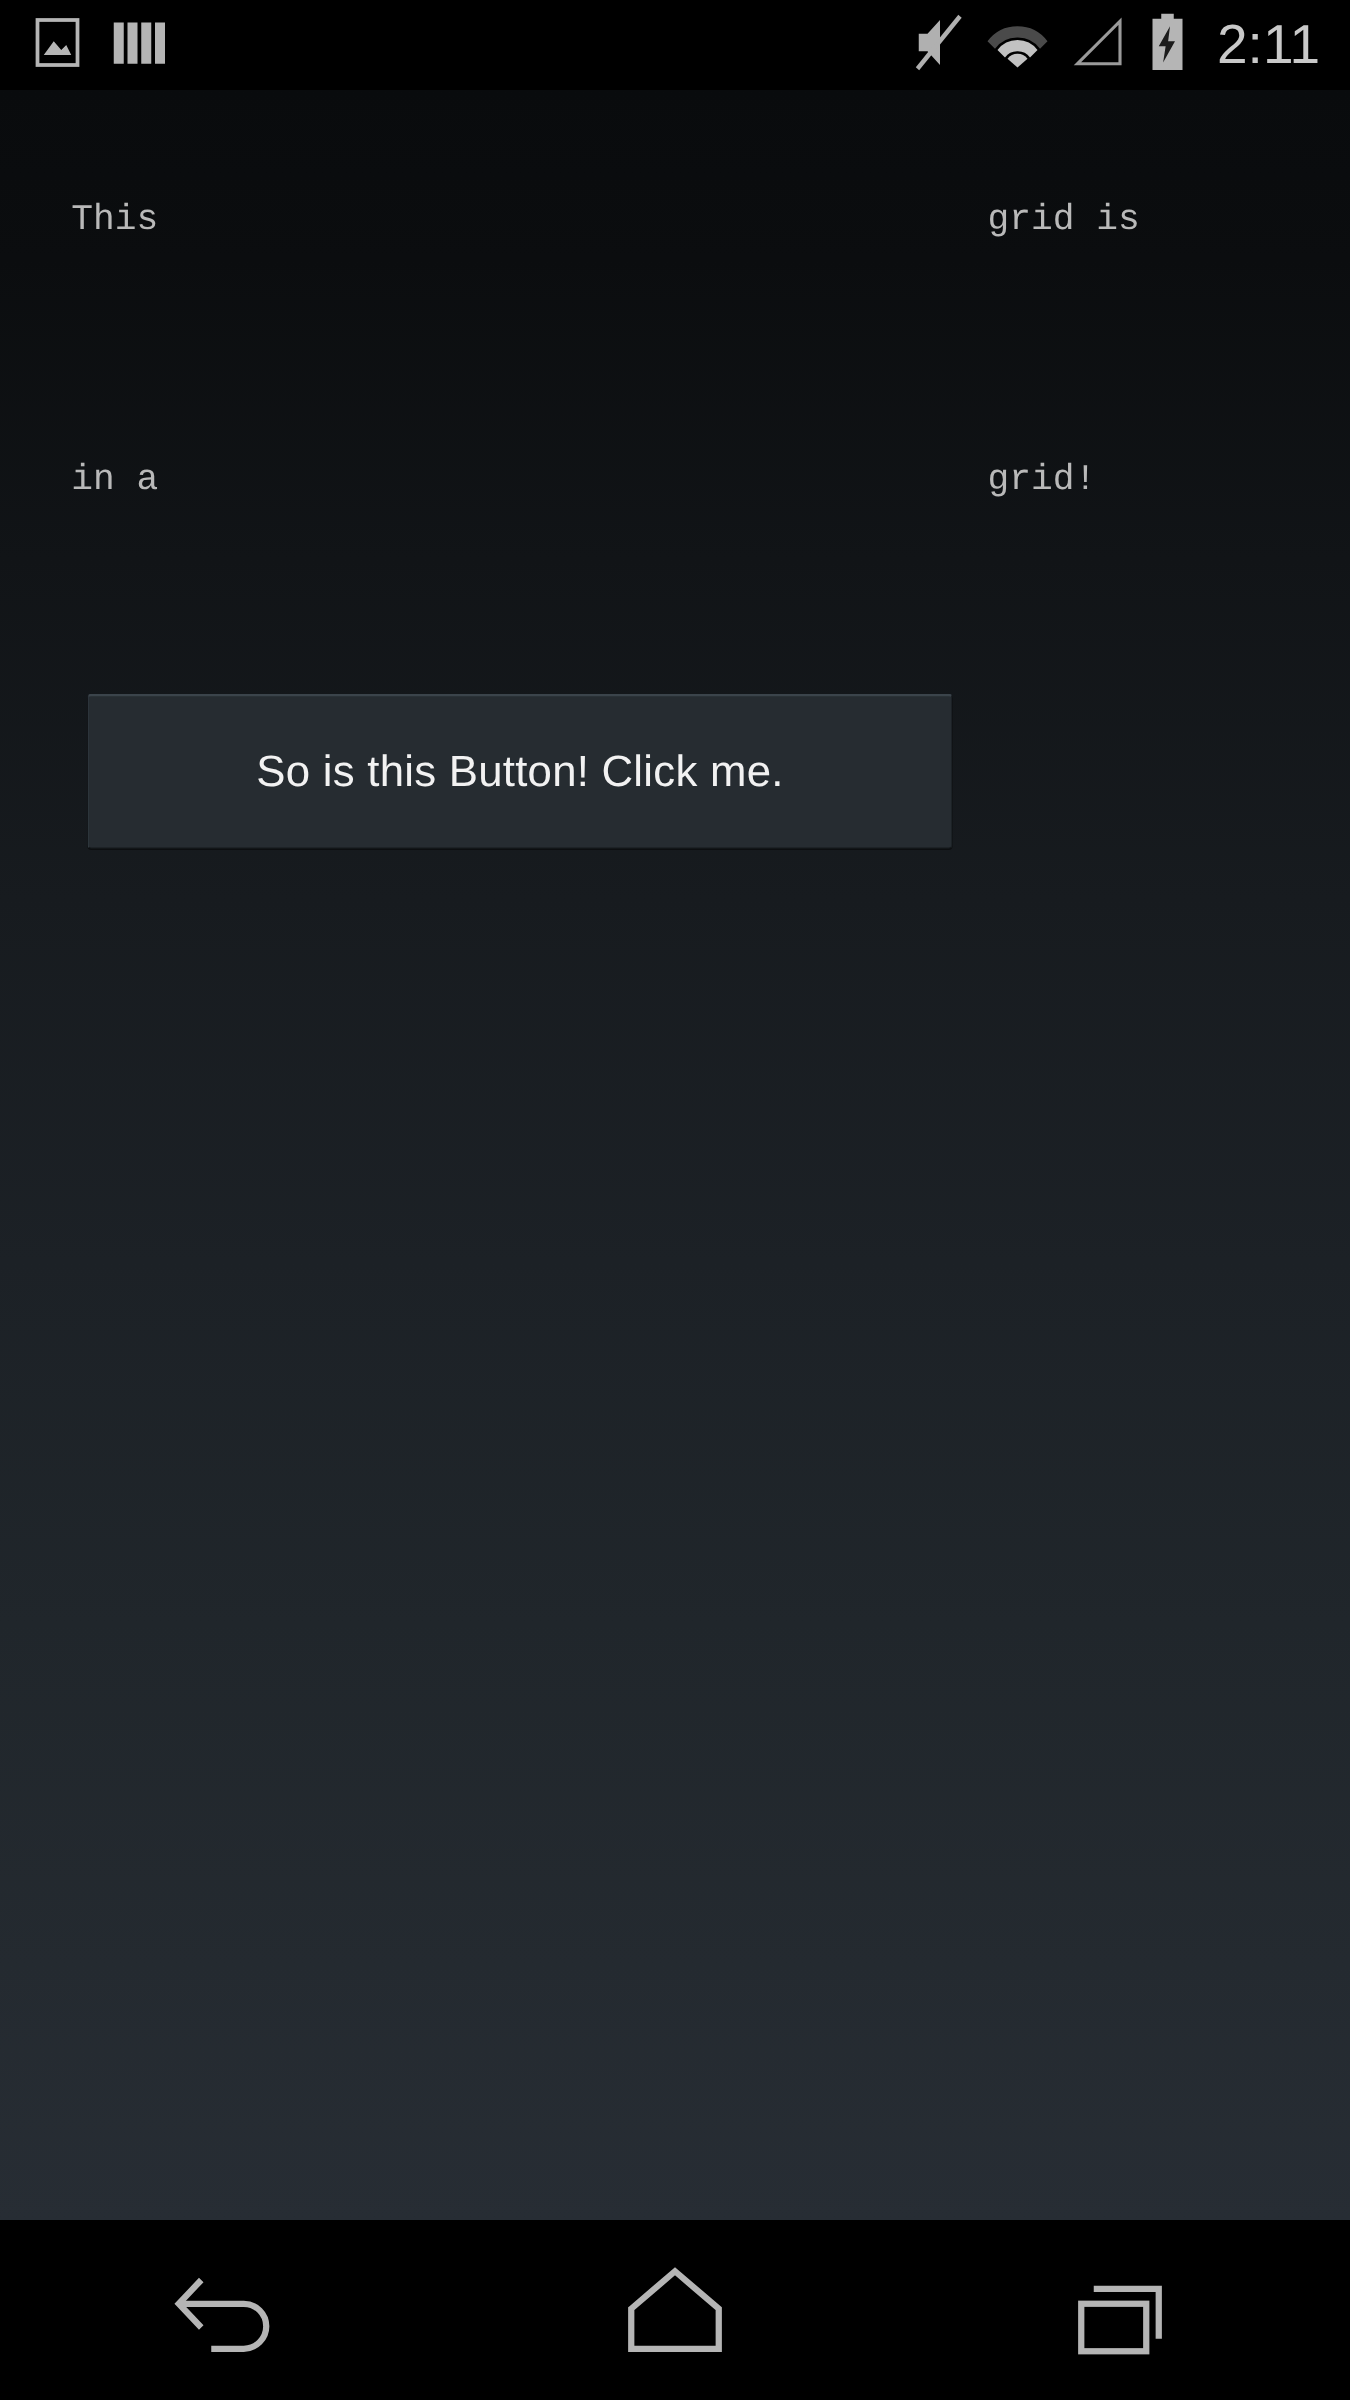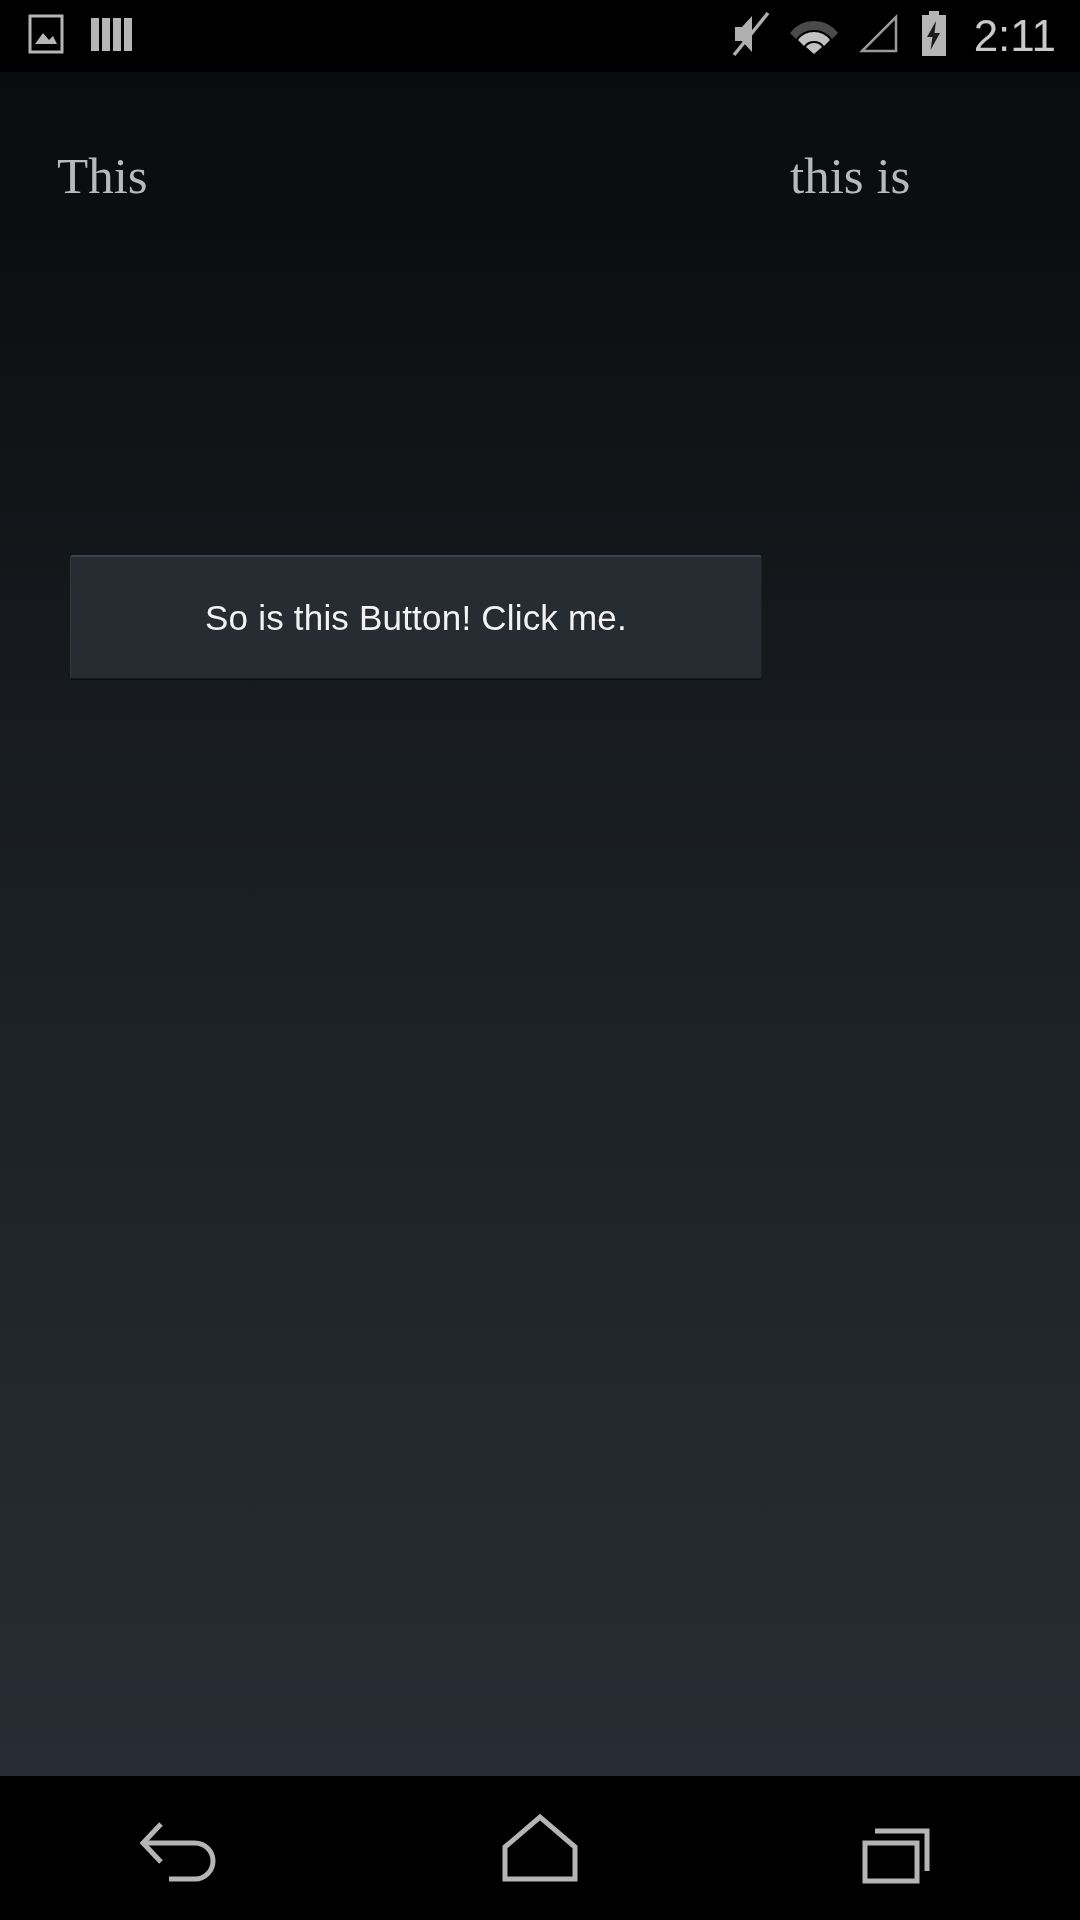--- a/index.html
+++ b/index.html
@@ -93,25 +93,25 @@
   .grid-cell {
     width: 540px;
     display: flex;
     align-items: center;
     box-sizing: border-box;
   }
   .grid-cell.col0 { padding-left: 57px; }
   .grid-cell.col1 { padding-left: 250px; }
   .grid-text {
     color: #b9b9b9;
-    font-size: 51px;
+    font-size: 29px;
     font-weight: 400;
     line-height: 1.15;
     white-space: nowrap;
-    font-family: Liberation Serif, serif;
+    font-family: Liberation Mono, monospace;
   }
 
   
   #grid-button {
     position: absolute;
     left: 70px;
     top: 483px;
     width: 692px;
     height: 124px;
     background: #262c31;
@@ -216,24 +216,32 @@
 
   <div id="content">
 
     <div id="text-grid">
 
       <div class="grid-row">
         <div class="grid-cell col0">
           <span class="grid-text">This</span>
         </div>
         <div class="grid-cell col1">
-          <span class="grid-text">this is</span>
+          <span class="grid-text">grid is</span>
         </div>
       </div>
 
+      <div class="grid-row">
+        <div class="grid-cell col0">
+          <span class="grid-text">in a</span>
+        </div>
+        <div class="grid-cell col1">
+          <span class="grid-text">grid!</span>
+        </div>
+      </div>
 
     </div>
 
     <button id="grid-button">So is this Button! Click me.</button>
 
   </div>
 
   <div id="nav-bar">
 
     <div class="nav-btn">

